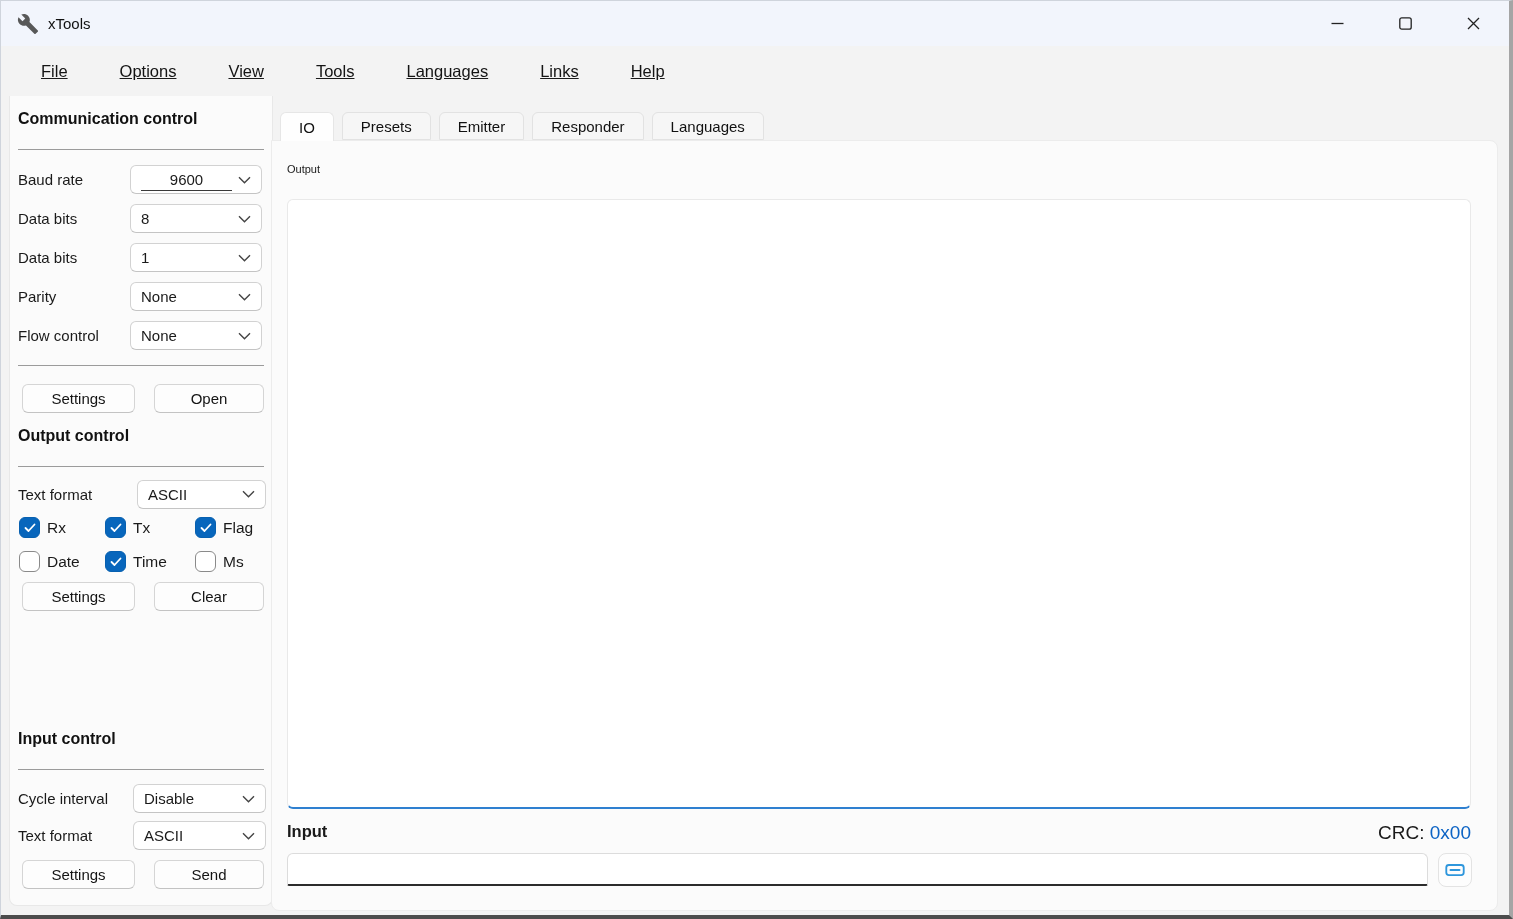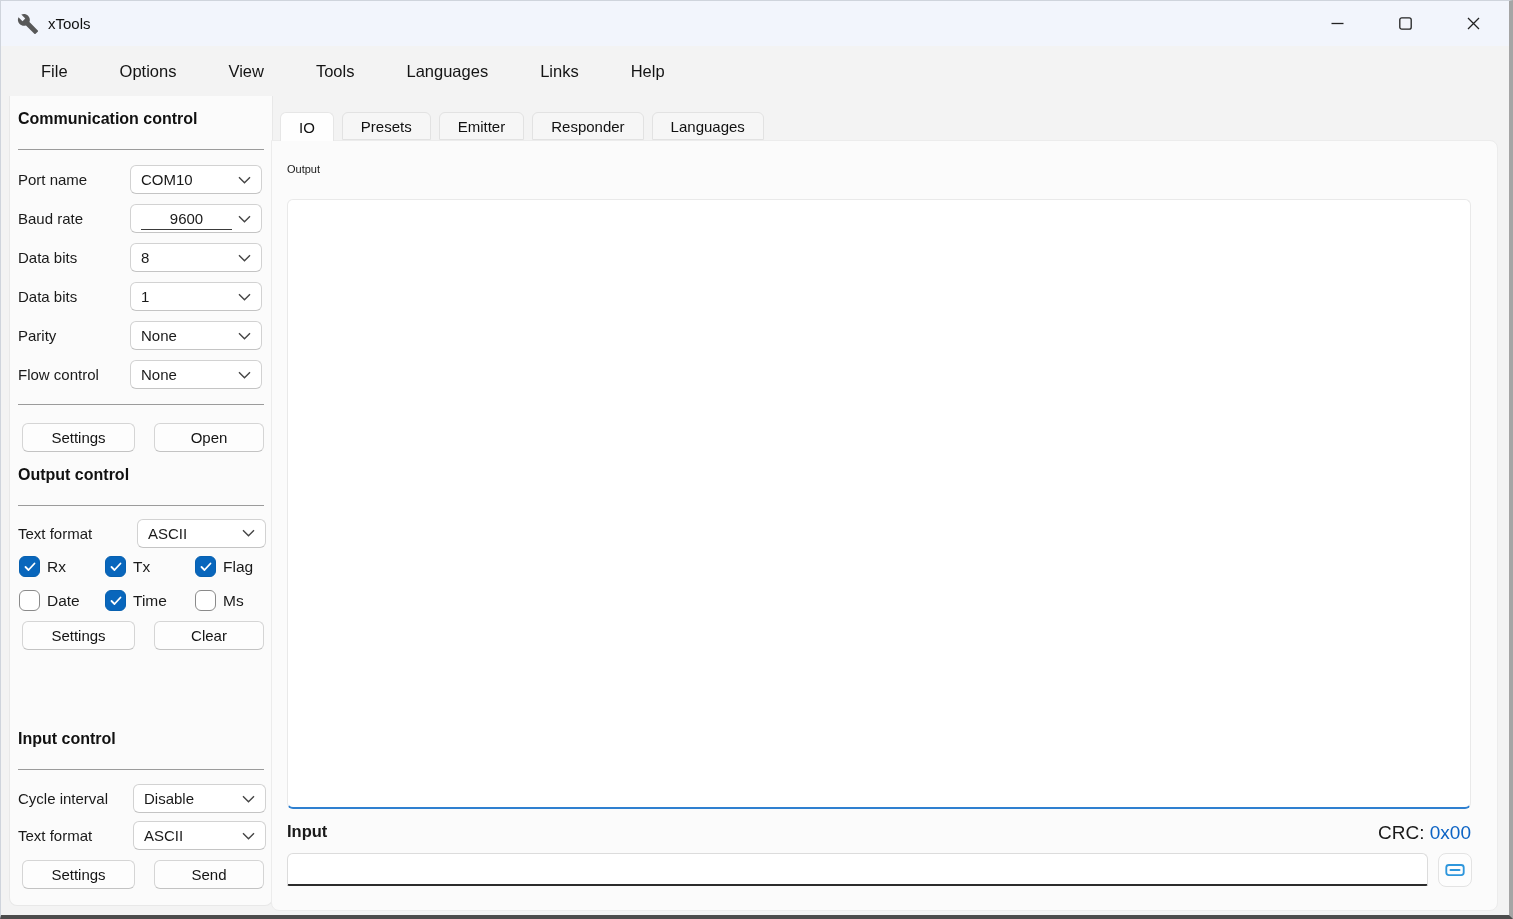--- a/index.html
+++ b/index.html
@@ -31,20 +31,21 @@
   .titlebar .title { font-size:15px; color:#111; }
   .win-controls { margin-left:auto; display:flex; align-items:stretch; height:100%; padding-right:13px; gap:22px; }
   .win-btn { width:46px; height:100%; display:flex; align-items:center; justify-content:center; cursor:default; background:transparent; border:none; }
 
   
   .menubar {
     height:50px; flex:0 0 50px;
     background:#f3f3f3;
     display:flex; align-items:center;
     padding-left:14px;
+    text-decoration:underline;
   }
   .menu-item {
     font-size:16.5px; padding:6px 26px; border-radius:5px; color:#141414;
   }
 
   
   .content { flex:1 1 auto; position:relative; background:#f3f3f3; }
 
   
   .sidebar {
@@ -205,29 +206,20 @@
 
   <div class="content">
 
     <div class="sidebar">
 
       <div class="section-heading">Communication control</div>
 
 
       <hr class="hsep">
 
-      <div class="field-row">
-        <span class="f-label">Port name</span>
-        <div class="combo">
-          <span class="combo-value">COM10</span>
-          <svg class="chev" width="13" height="8" viewBox="0 0 13 8">
-              <path d="M1 1.2 L6.5 6.8 L12 1.2" fill="none" stroke="#444" stroke-width="1.4"></path>
-            </svg>
-        </div>
-      </div>
 
       <div class="field-row">
         <span class="f-label">Baud rate</span>
         <div class="combo editable">
           <span class="combo-value">9600</span>
           <svg class="chev" width="13" height="8" viewBox="0 0 13 8">
               <path d="M1 1.2 L6.5 6.8 L12 1.2" fill="none" stroke="#444" stroke-width="1.4"></path>
             </svg>
         </div>
       </div>

